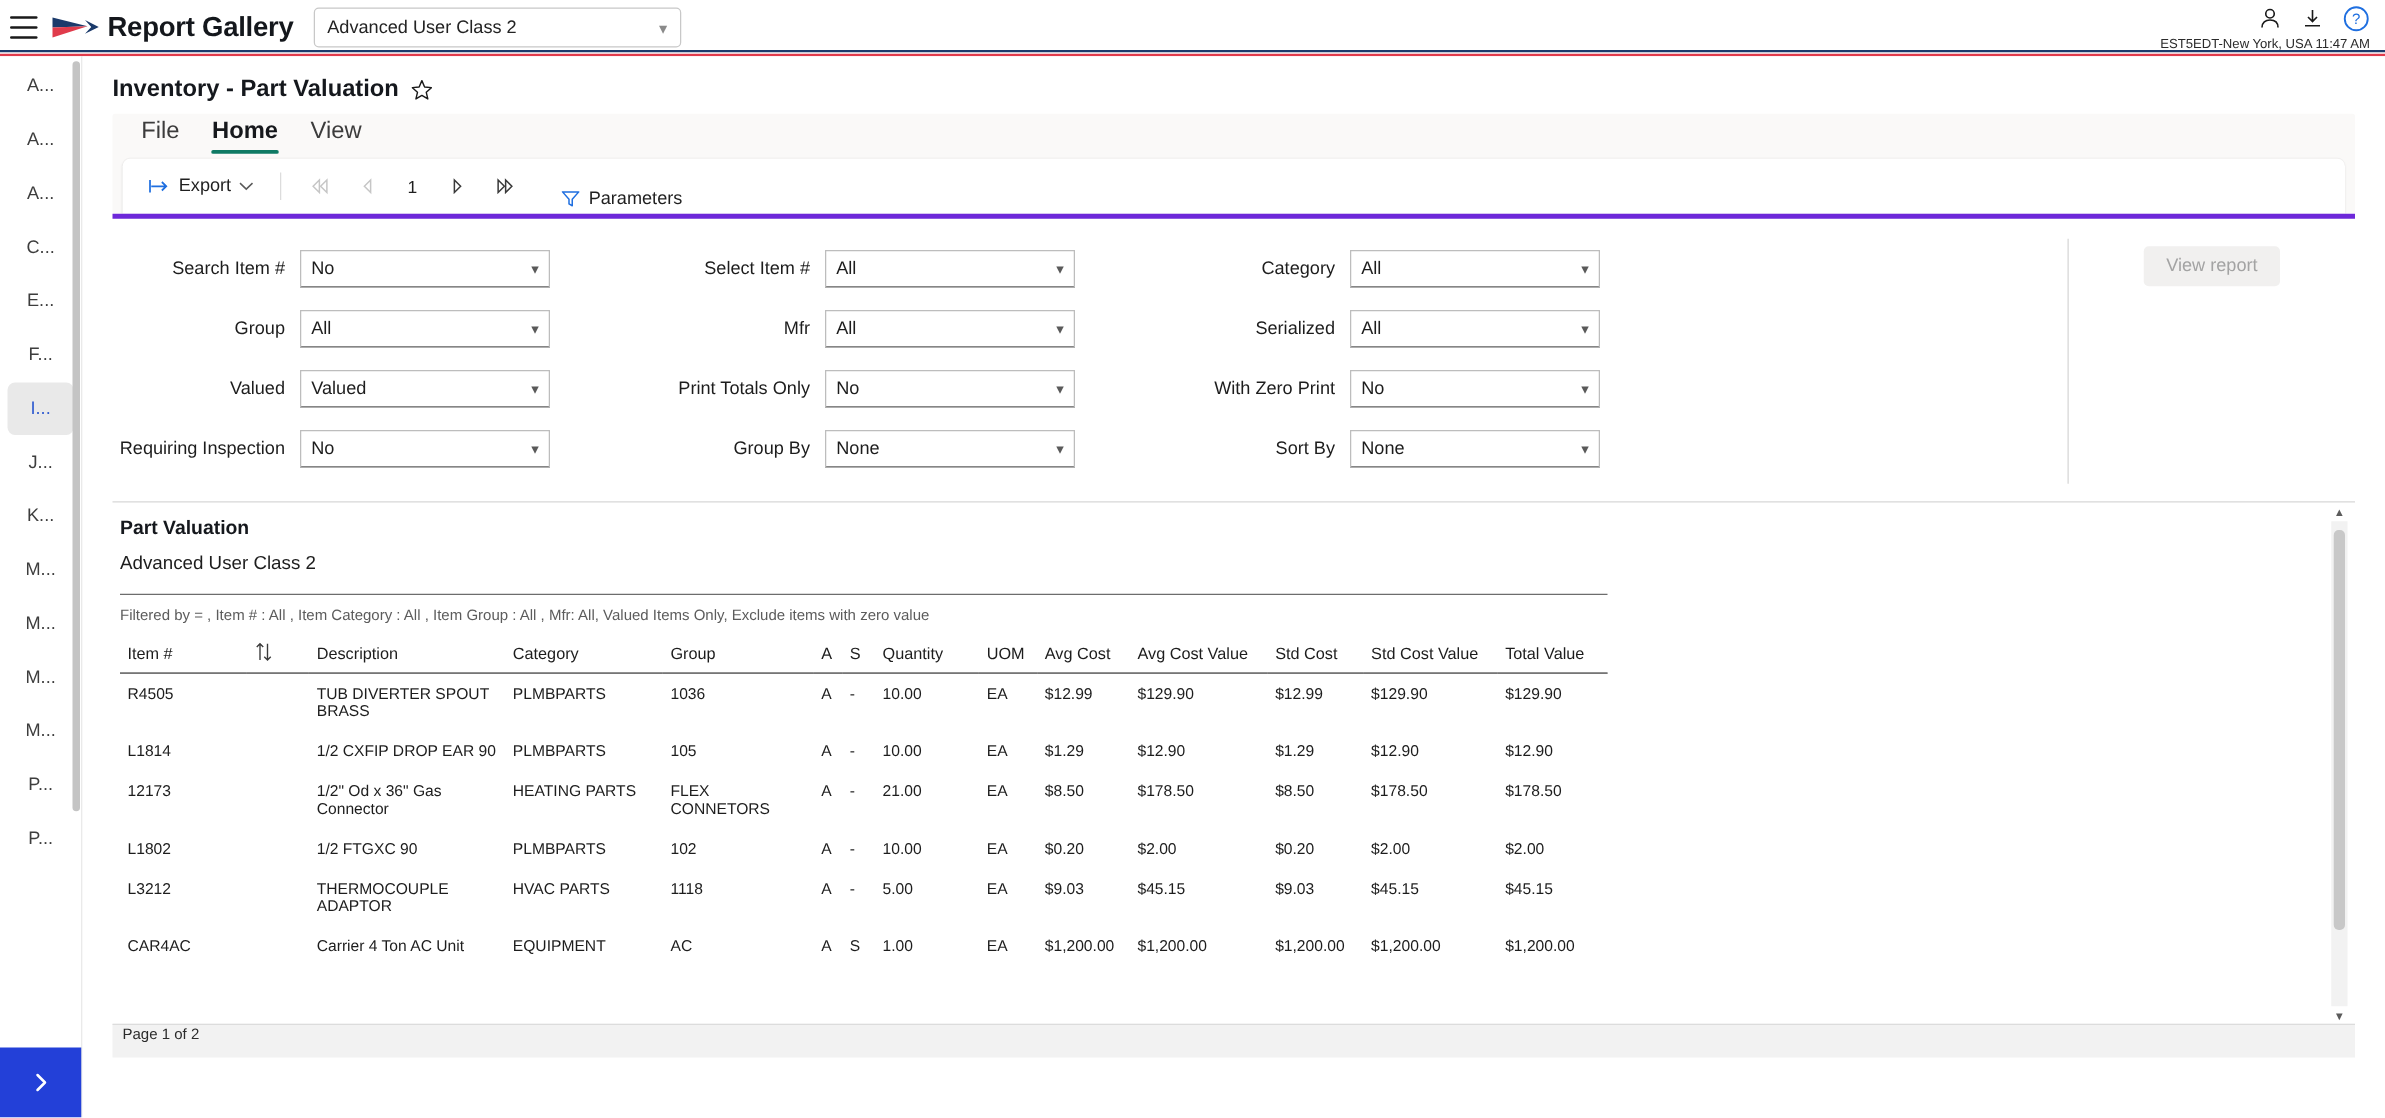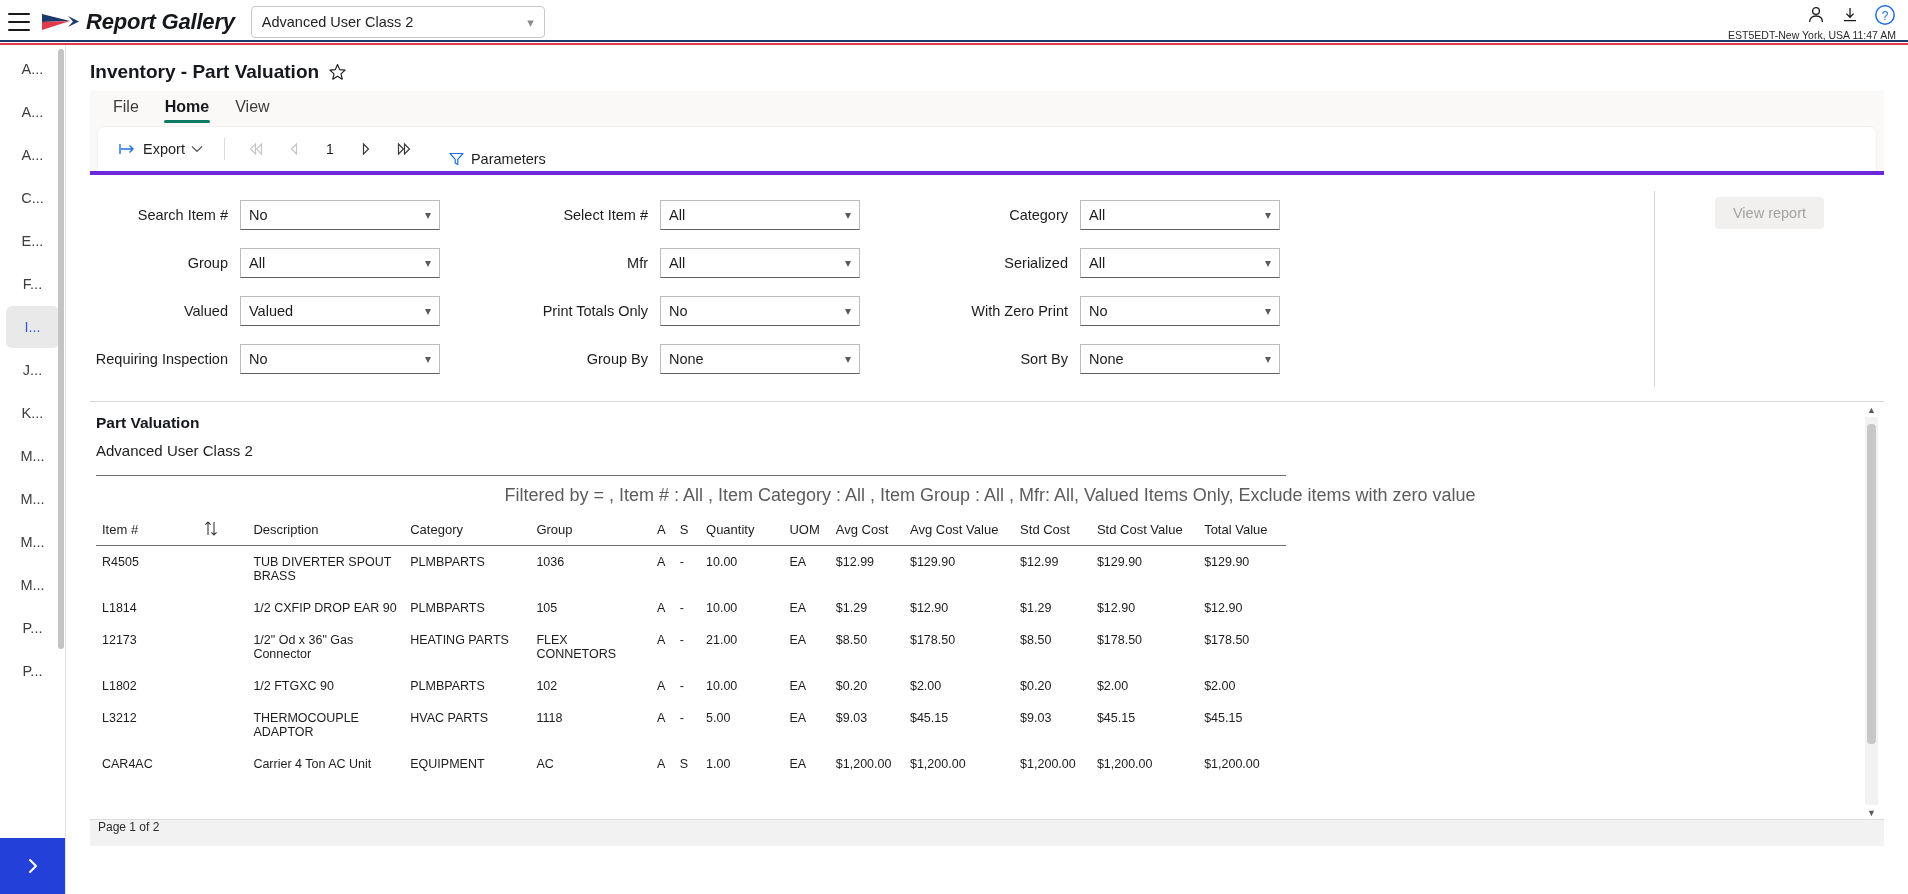--- a/index.html
+++ b/index.html
@@ -19,21 +19,21 @@
   }
   .hamburger {
     width: 22px; height: 18px; margin-left: 8px; margin-right: 10px;
     display: flex; flex-direction: column; justify-content: space-between;
     cursor: pointer;
   }
   .hamburger span { display: block; height: 2px; background: #1a1a1a; border-radius: 1px; }
   .brand-logo { width: 40px; height: 26px; margin-right: 6px; flex: 0 0 auto; }
   .brand-title {
     font-size: 22px; font-weight: bold; color: #14171c; letter-spacing: -0.2px;
-    margin-right: 16px; white-space: nowrap; font-style: italic;
+    margin-right: 16px; white-space: nowrap;
   }
   .class-select {
     width: 294px; height: 32px; border: 1px solid #c8c8c8; border-radius: 4px;
     background: #fff; display: flex; align-items: center; padding: 0 10px;
     font-size: 14.5px; color: #232323; position: relative; cursor: pointer;
   }
   .class-select .chev { margin-left: auto; color: #8a8a8a; font-size: 13px; }
   .topbar-right {
     margin-left: auto; display: flex; flex-direction: column;
     align-items: flex-end; padding-right: 12px;
@@ -81,21 +81,21 @@
   .page-title { font-size: 19px; font-weight: bold; color: #15181d; }
   .star-icon { cursor: pointer; }
 
   
   .ribbon {
     margin-left: 24px; width: 1794px; background: #faf9f8;
     border-radius: 2px;
   }
   .tabs { display: flex; align-items: flex-end; height: 32px; padding-left: 12px; gap: 4px; }
   .tab {
-    padding: 4px 11px 7px 11px; font-size: 16px; color: #3c3c3c;
+    padding: 4px 11px 7px 11px; font-size: 19px; color: #3c3c3c;
     cursor: pointer; position: relative;
   }
   .tab.active { font-weight: bold; color: #16181c; }
   .tab.active::after {
     content: ""; position: absolute; left: 10px; right: 10px; bottom: 0;
     height: 3px; background: #0f7a64; border-radius: 2px;
   }
   .toolbar {
     margin: 4px 8px 0 8px; height: 44px; background: #ffffff;
     border-radius: 6px 6px 0 0; display: flex; align-items: center;
@@ -150,21 +150,21 @@
 
   
   .report {
     margin-left: 24px; width: 1794px; border-top: 1px solid #d8d8d8;
     position: relative; height: 418px; overflow: hidden;
   }
   .rep-inner { padding: 12px 0 0 4px; }
   .rep-title { font-size: 15.5px; font-weight: bold; color: #15181d; padding-left: 2px; }
   .rep-sub { font-size: 15px; color: #1d1d1d; padding: 10px 0 0 2px; }
   .rep-rule { margin: 16px 0 0 2px; width: 1190px; height: 1px; background: #6d6d6d; }
-  .rep-filtered { font-size: 18px; color: #5c5c5c; padding: 9px 0 0 2px; text-align: center; }
+  .rep-filtered { font-size: 12px; color: #5c5c5c; padding: 9px 0 0 2px; }
 
   table.rpt { border-collapse: collapse; margin-top: 10px; margin-left: 2px; width: 1190px; }
   table.rpt th {
     font-size: 13px; font-weight: normal; color: #1d1d1d;
     text-align: left; padding: 4px 6px 8px 6px; vertical-align: bottom;
     white-space: nowrap;
   }
   table.rpt thead tr { border-bottom: 1px solid #6d6d6d; }
   table.rpt td {
     font-size: 12.5px; color: #1d1d1d; padding: 9px 6px 9px 6px;

